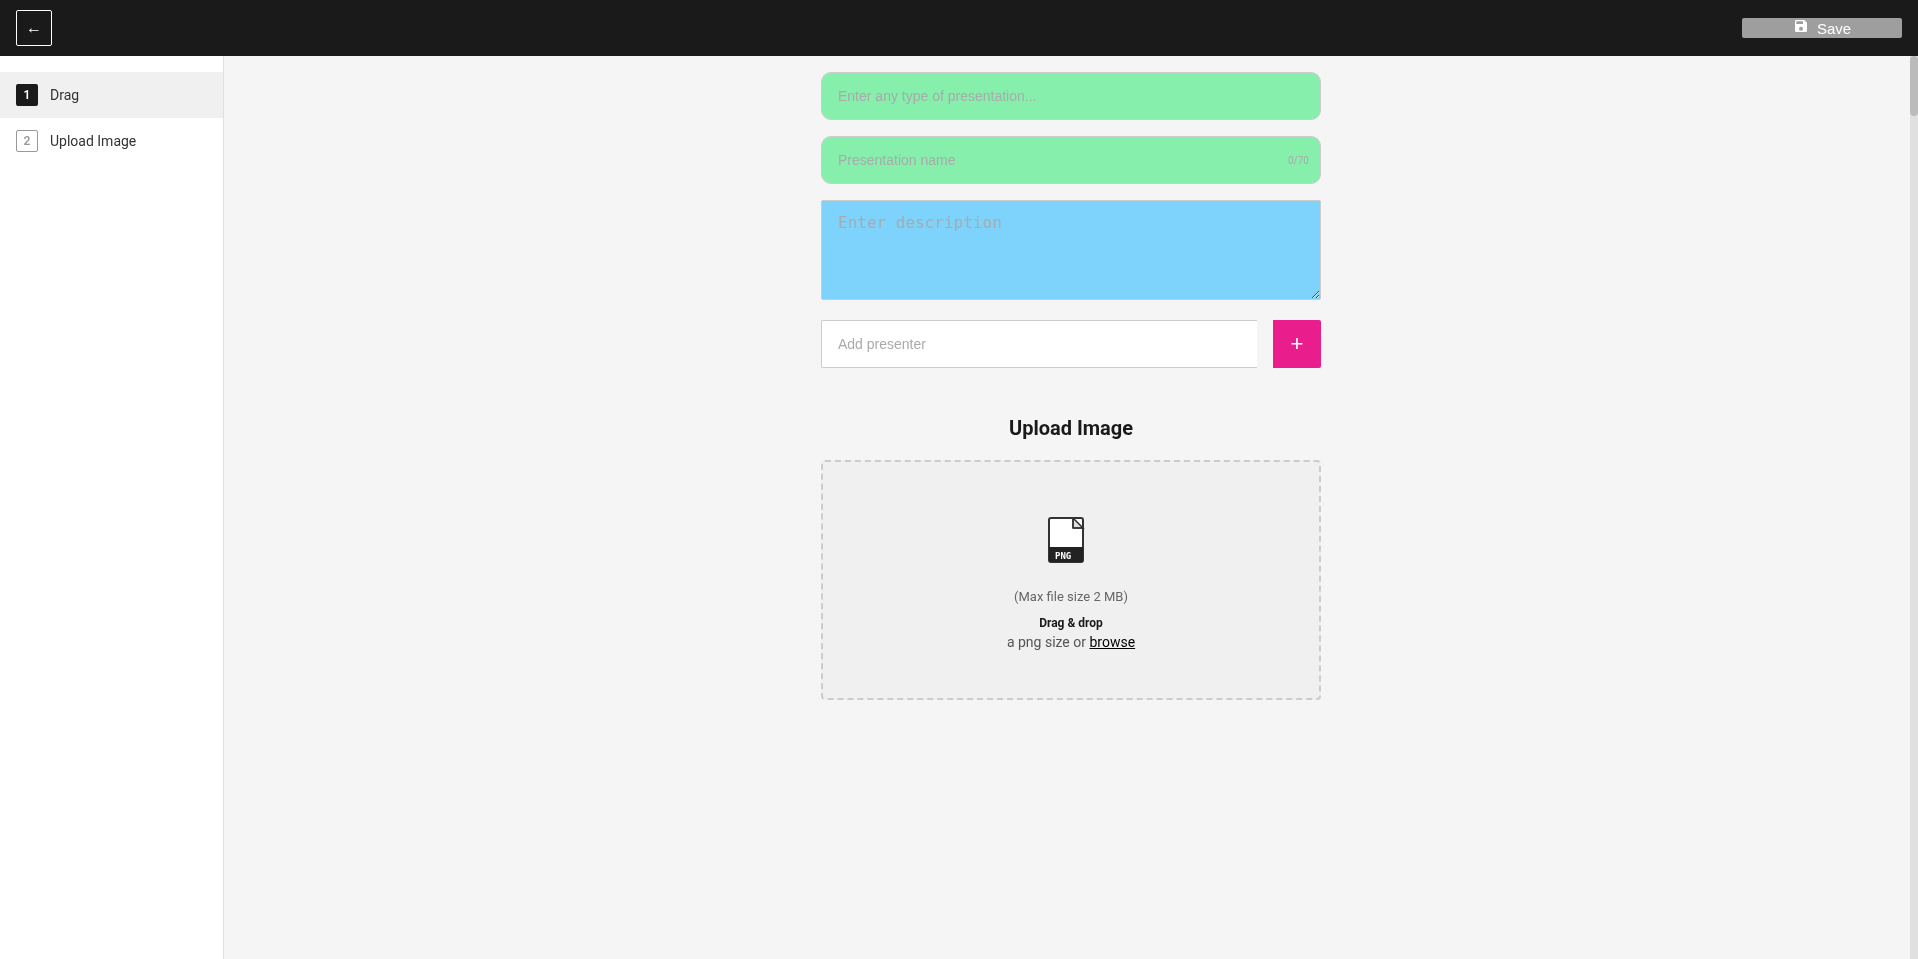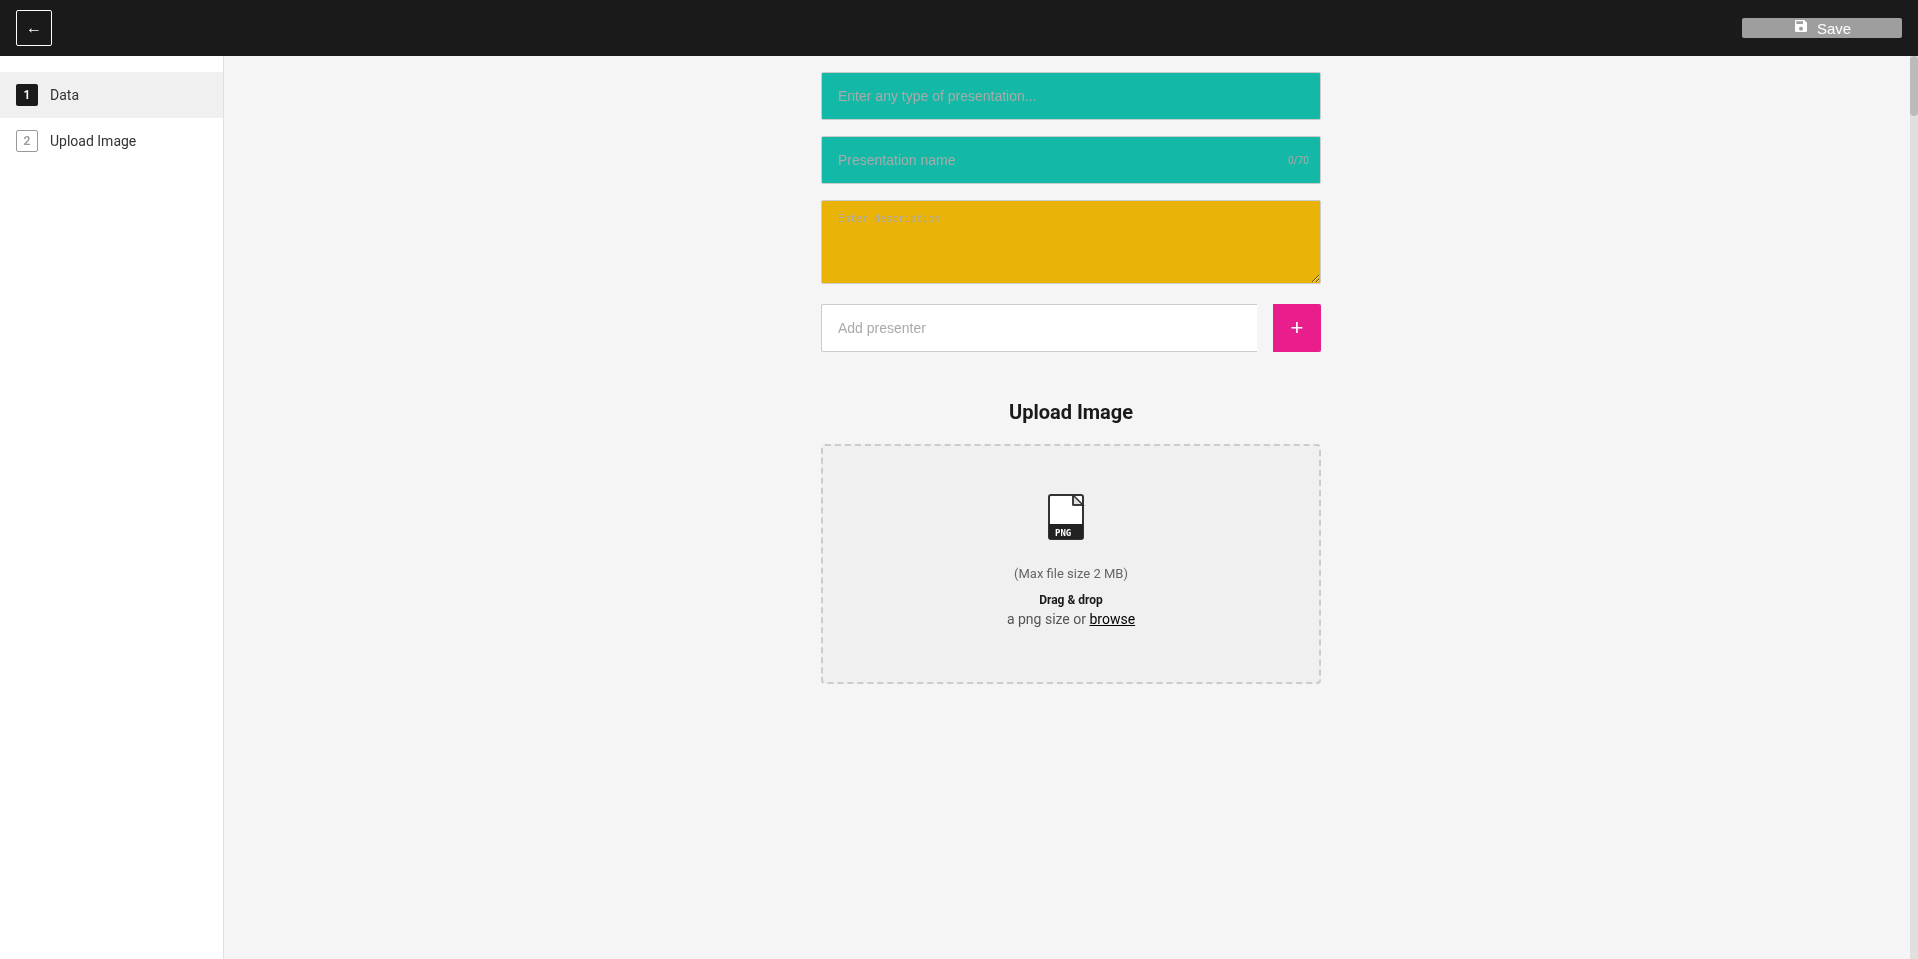--- a/index.html
+++ b/index.html
@@ -133,25 +133,25 @@
 
     
     .field-group {
       margin-bottom: 16px;
     }
 
     .text-input {
       width: 100%;
       height: 48px;
       border: 1px solid #ccc;
-      border-radius: 2px;
+      border-radius: 10px;
       padding: 8px 16px;
       font-size: 14px;
       color: #333;
-      background: #14b8a6;
+      background: #86efac;
       outline: none;
     }
 
     .text-input::placeholder {
       color: #aaa;
     }
 
     .input-with-counter {
       position: relative;
     }
@@ -160,27 +160,27 @@
       position: absolute;
       right: 12px;
       top: 50%;
       transform: translateY(-50%);
       font-size: 10px;
       color: #aaa;
     }
 
     .textarea-input {
       width: 100%;
-      height: 84px;
+      height: 100px;
       border: 1px solid #ccc;
       border-radius: 2px;
       padding: 12px 16px;
-      font-size: 10px;
+      font-size: 16px;
       color: #333;
-      background: #eab308;
+      background: #7dd3fc;
       outline: none;
       resize: vertical;
     }
 
     .textarea-input::placeholder {
       color: #aaa;
     }
 
     .presenter-row {
       display: flex;
@@ -235,21 +235,21 @@
       margin-bottom: 20px;
     }
 
     .dropzone {
       border: 2px dashed #ccc;
       border-radius: 4px;
       background: #f0f0f0;
       display: flex;
       flex-direction: column;
       align-items: center;
-      justify-content: flex-start;
+      justify-content: flex-end;
       padding: 48px 32px;
       cursor: pointer;
       min-height: 240px;
     }
 
     .png-icon {
       width: 48px;
       height: 56px;
       margin-bottom: 16px;
     }
@@ -312,21 +312,21 @@
     </span>
     <span>Save</span>
   </button>
 </nav>
 
 <div class="layout">
 
   <aside class="sidebar">
     <div class="sidebar-item active">
       <span class="step-badge filled">1</span>
-      <span>Data</span>
+      <span>Drag</span>
     </div>
     <div class="sidebar-item">
       <span class="step-badge outline">2</span>
       <span>Upload Image</span>
     </div>
   </aside>
 
   <main class="main">
 
     <div class="form-area">

